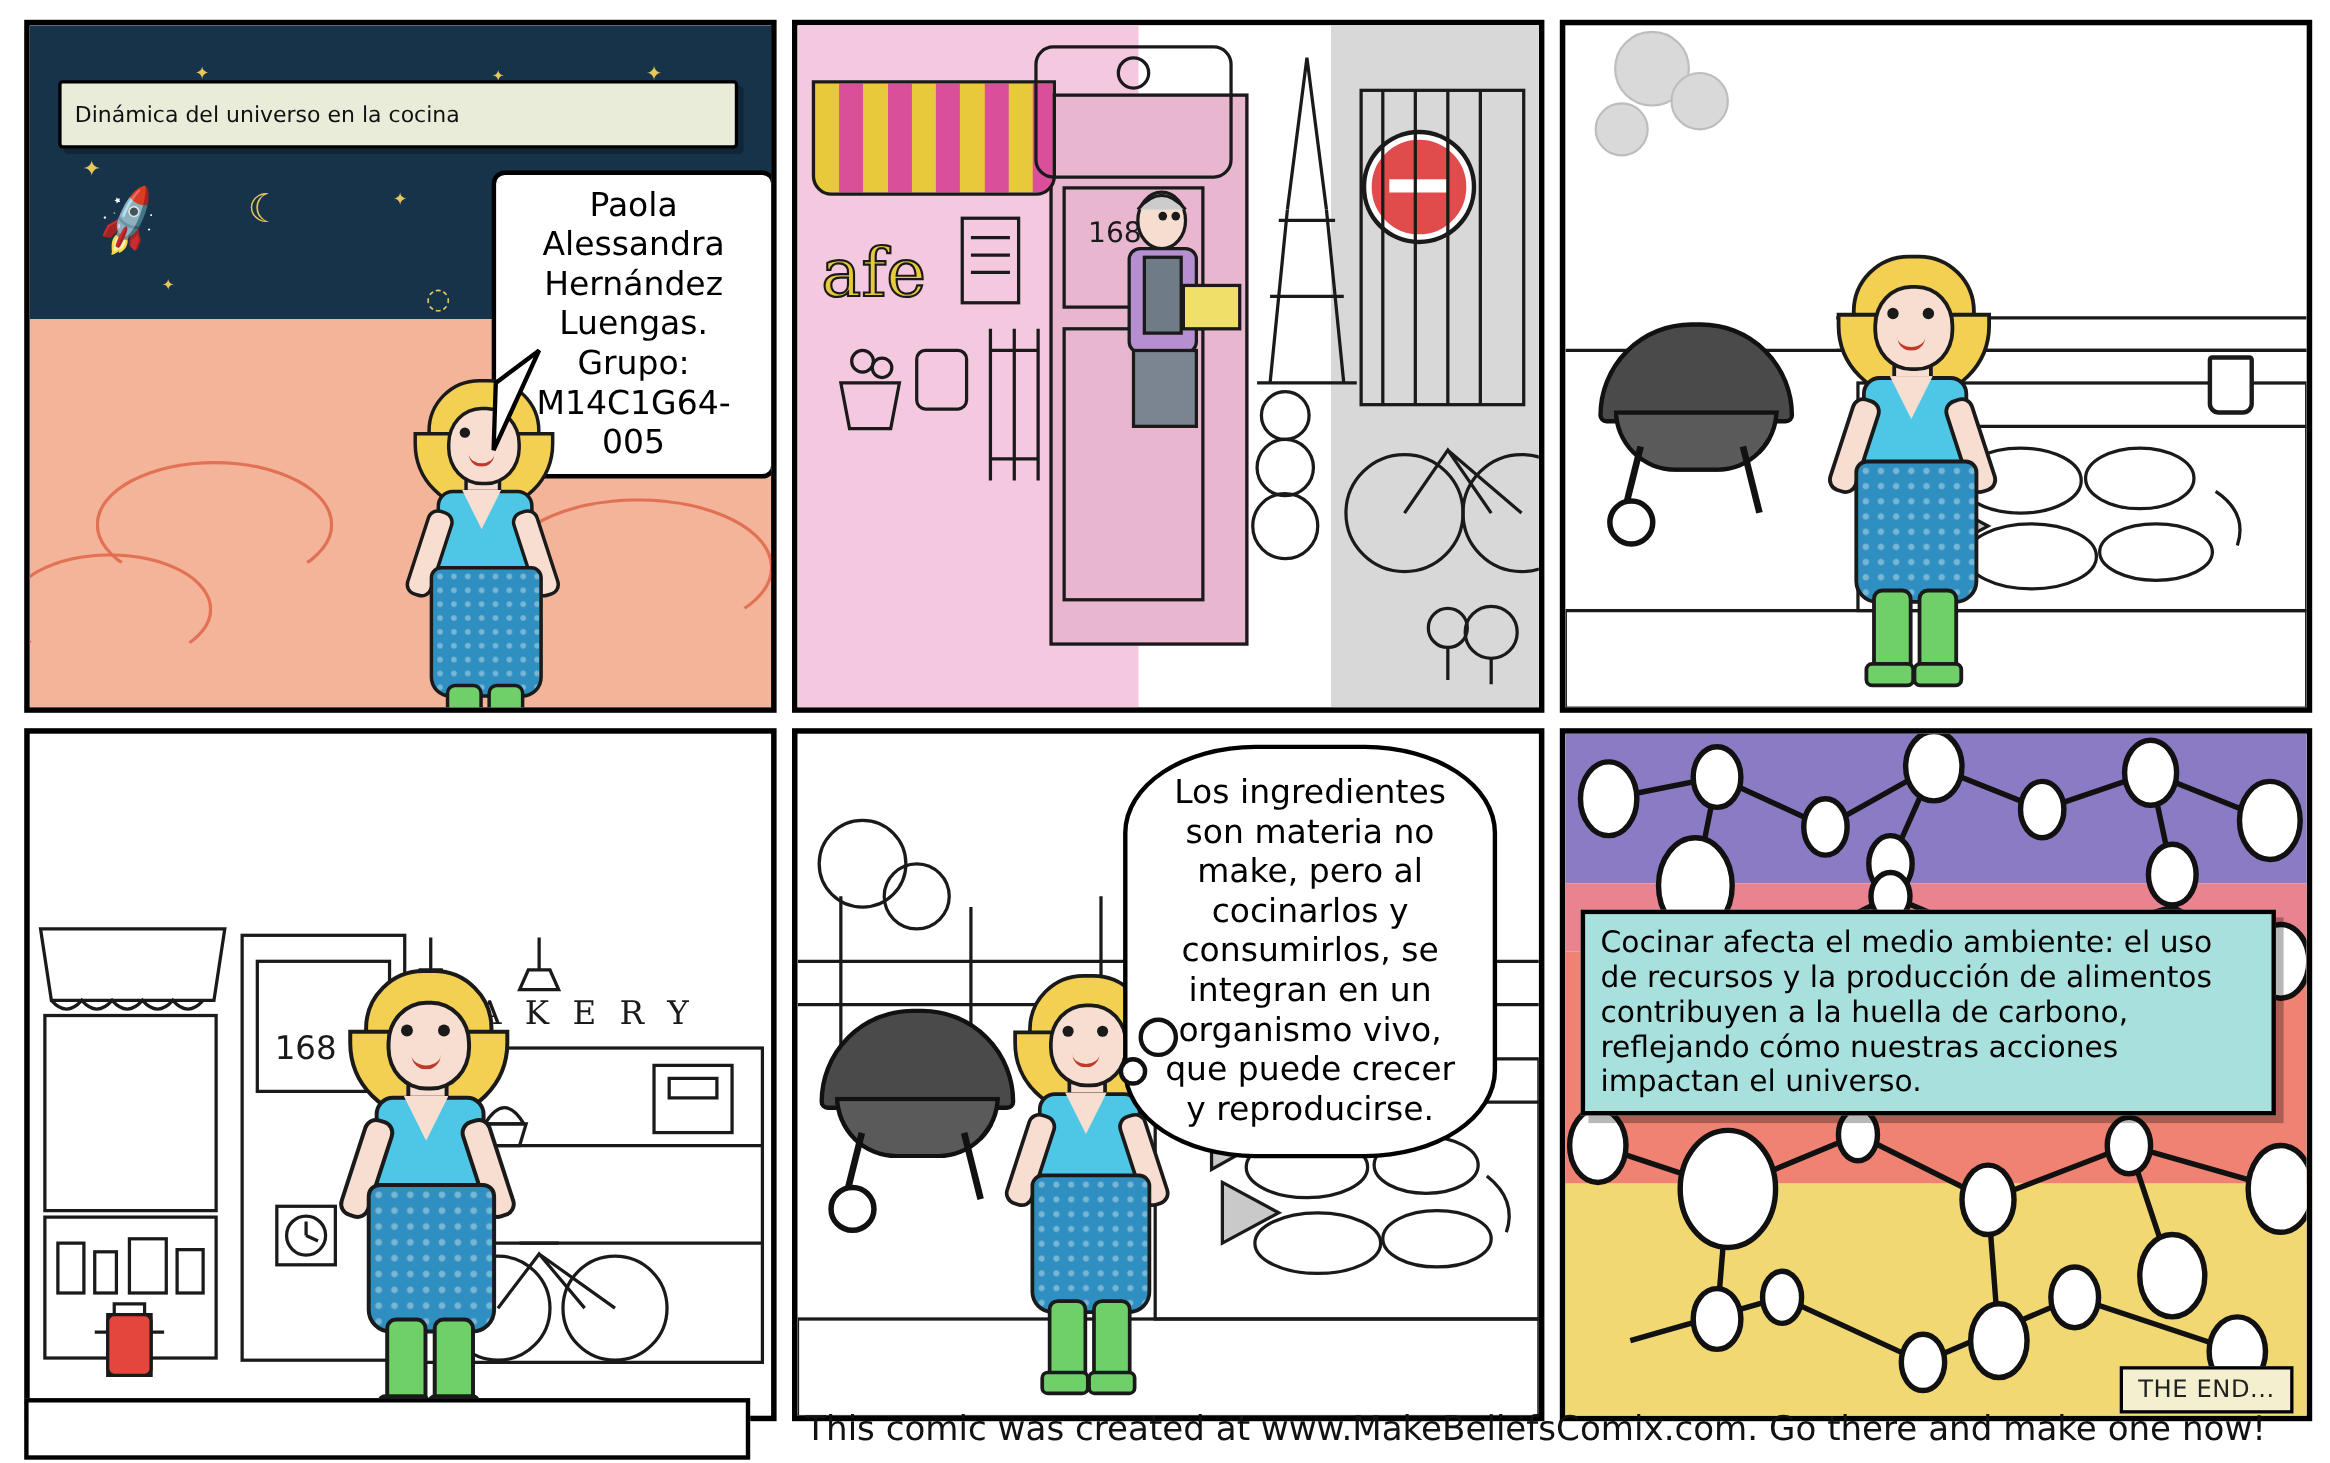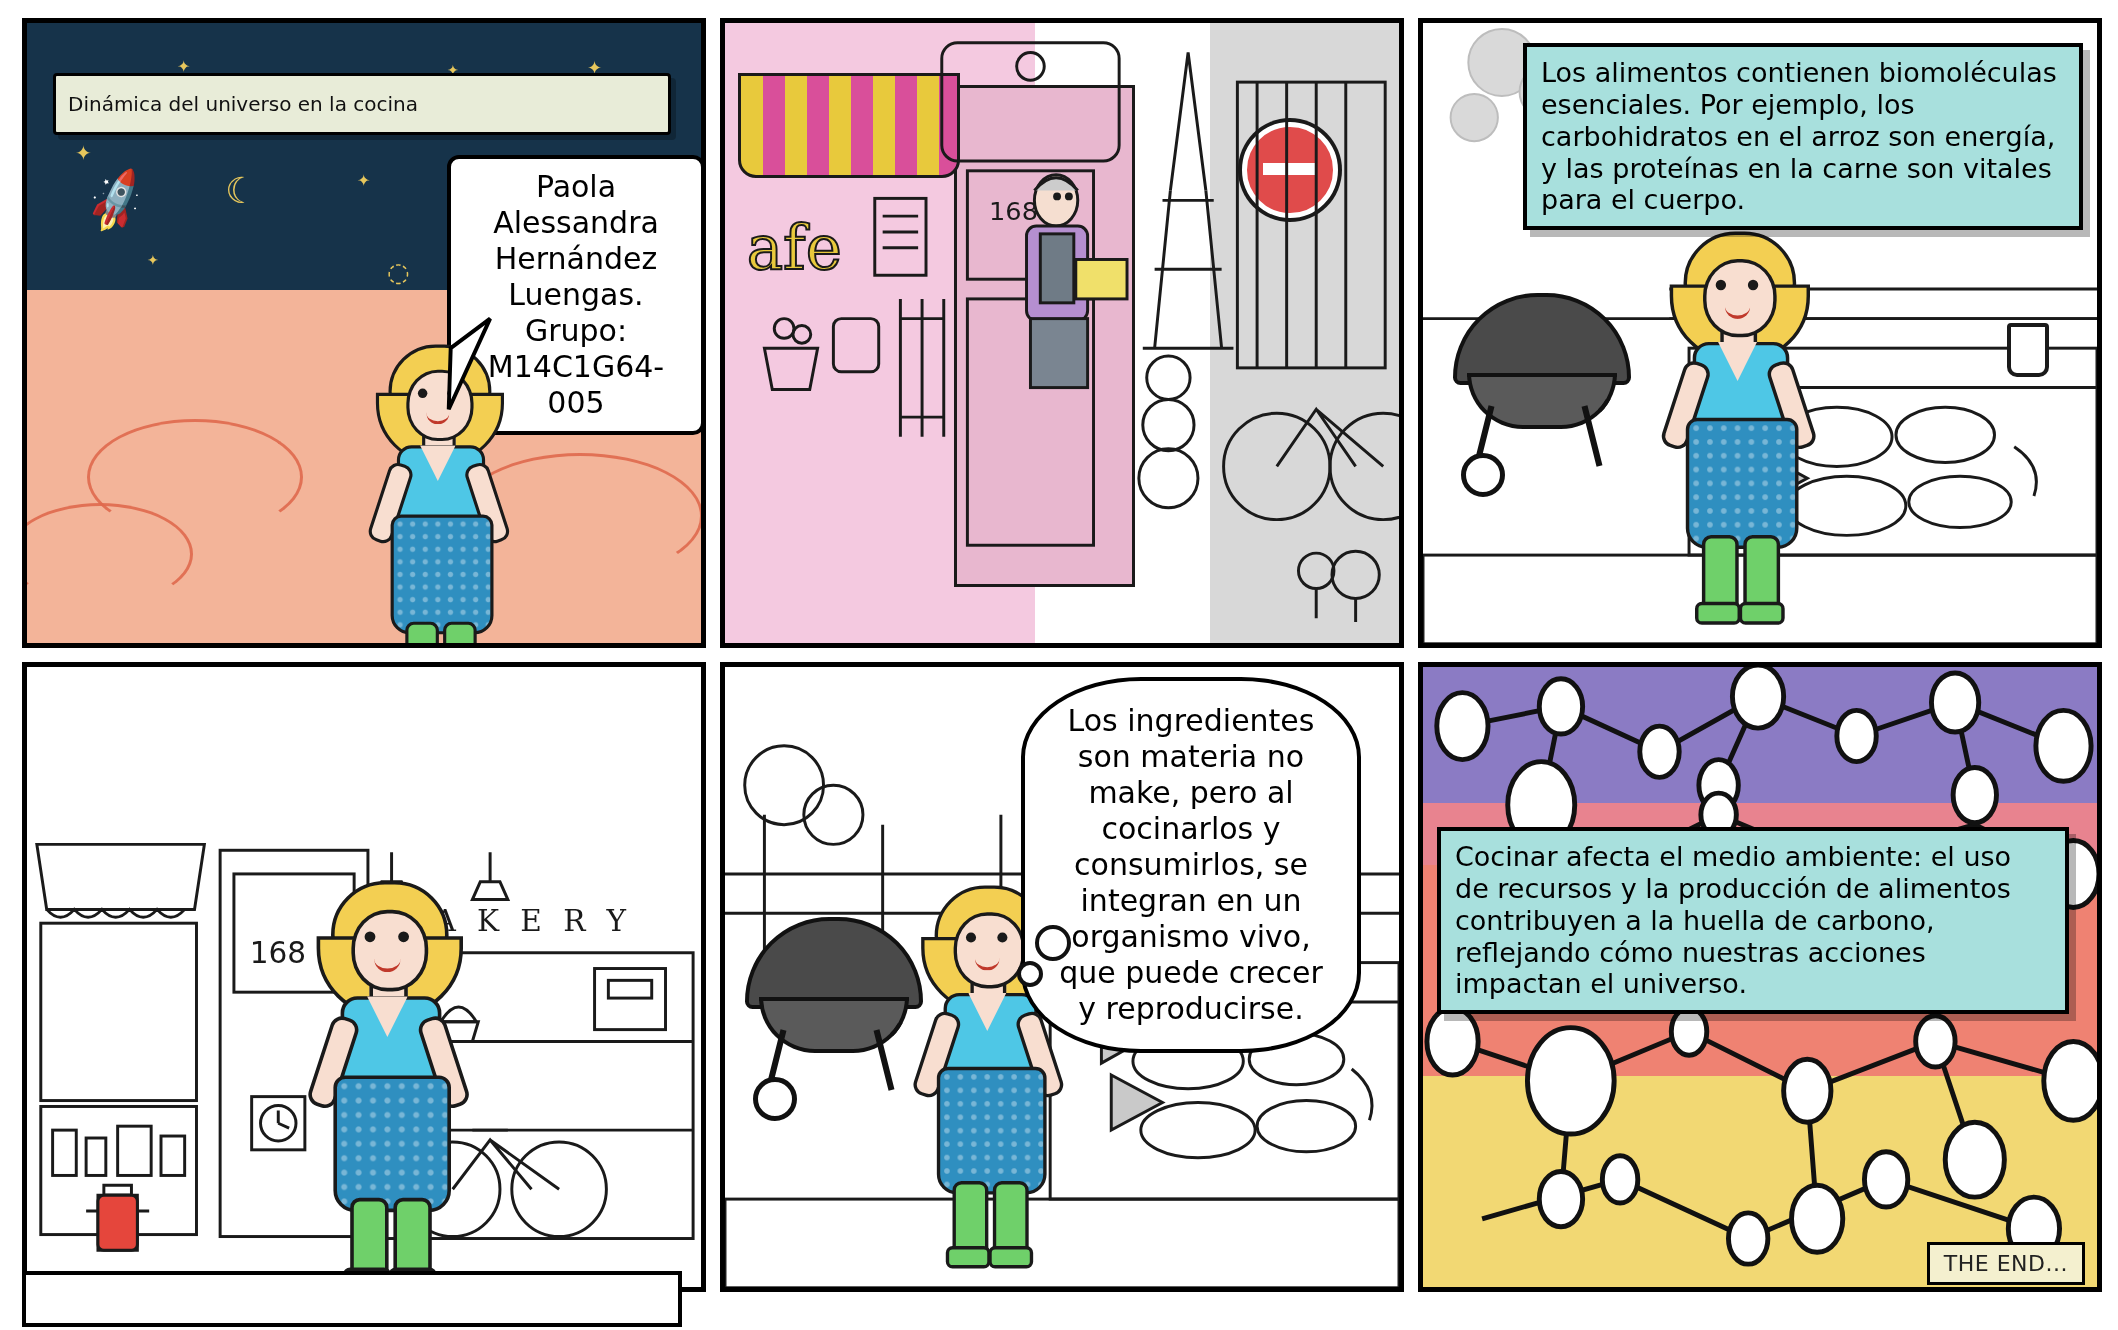--- a/index.html
+++ b/index.html
@@ -427,23 +427,20 @@
         <div class="g-v"></div>
         <div class="g-arm l"></div>
         <div class="g-arm r"></div>
         <div class="g-dress"></div>
         <div class="g-leg l"></div>
         <div class="g-leg r"></div>
         <div class="g-shoe l"></div>
         <div class="g-shoe r"></div>
       </div>
 
-      <div class="cap" style="left:100px; top:20px; width:560px;">
-        <span>Los alimentos contienen biomoléculas esenciales. Por ejemplo, los carbohidratos en el arroz son energía, y las proteínas en la carne son vitales para el cuerpo.</span>
-      </div>
     </div>
 
     <div class="panel">
       <svg class="lineart" viewBox="0 0 684 630" preserveAspectRatio="none">
         <g stroke="#1a1a1a" stroke-width="3" fill="none">
 
           <path d="M10 180 H180 L170 246 H20 Z"></path>
           <path d="M20 246 q14 16 28 0 q14 16 28 0 q14 16 28 0 q14 16 28 0 q14 16 28 0"></path>
 
           <rect x="14" y="260" width="158" height="180"></rect>
@@ -627,14 +624,15 @@
 
       <div class="end-box" style="right:12px; bottom:2px;">
         <span>THE END...</span>
       </div>
     </div>
 
   </div>
 
   <div class="footer">
     <div class="footer-box"></div>
+    <div class="footer-text">This comic was created at www.MakeBeliefsComix.com. Go there and make one now!</div>
   </div>
 </div>
 
 </body></html>

